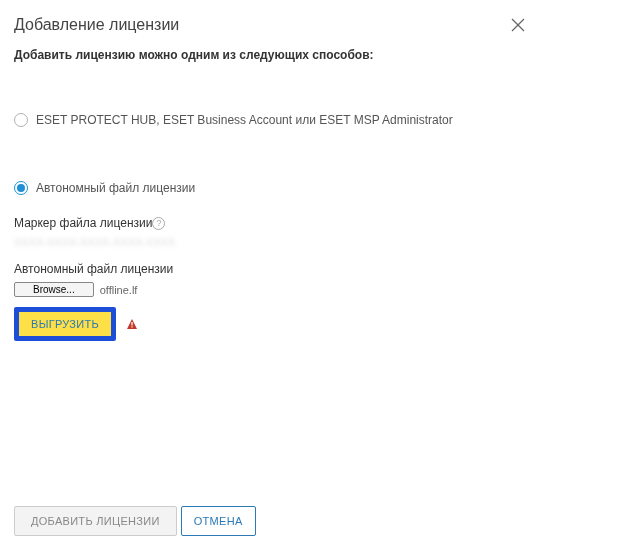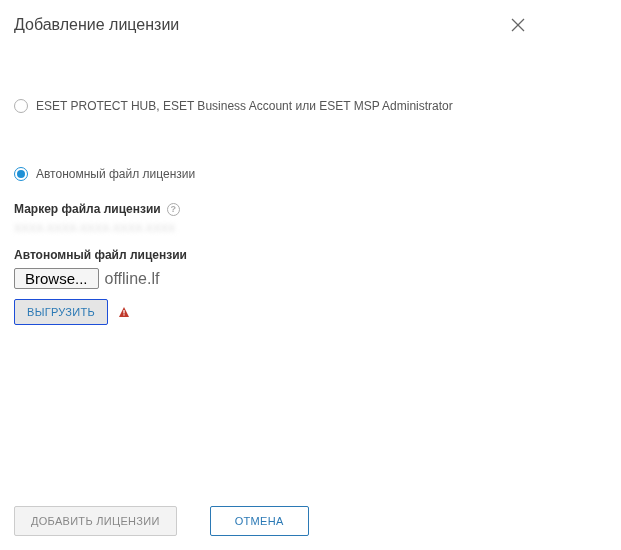--- a/index.html
+++ b/index.html
@@ -11,51 +11,52 @@
     .close-icon svg { width: 14px; height: 14px; stroke: #666; }
     .content { flex: 1 1 auto; padding: 0 14px; overflow: auto; }
     .section-heading { font-size: 12px; font-weight: bold; color: #333; margin-bottom: 8px; }
     .radio-group { margin-bottom: 18px; }
     .radio-row { display: flex; align-items: center; padding: 3px 0; cursor: pointer; margin-top: 48px; }
     .radio-circle { width: 14px; height: 14px; border: 1px solid #b0b0b0; border-radius: 50%; margin-right: 8px; display: inline-flex; align-items: center; justify-content: center; flex-shrink: 0; }
     .radio-circle.checked { border-color: #1e90d6; }
     .radio-dot { width: 8px; height: 8px; background: #1e90d6; border-radius: 50%; display: none; }
     .radio-circle.checked .radio-dot { display: block; }
     .radio-label { color: #555; font-size: 12px; }
-    .subheading { font-size: 12px; font-weight: bold; color: #333; margin: 10px 0 6px 0; display: flex; align-items: center; gap: 6px; }
+    .subheading { font-size: 12px; font-weight: normal; color: #333; margin: 10px 0 6px 0; display: flex; align-items: center; }
     .help-icon { width: 13px; height: 13px; border: 1px solid #aaa; border-radius: 50%; display: inline-flex; align-items: center; justify-content: center; color: #aaa; font-size: 9px; line-height: 1; cursor: pointer; }
     .token-placeholder { color: #ddd; filter: blur(2px); font-size: 11px; margin-bottom: 14px; user-select: none; }
     .file-row { display: flex; align-items: center; gap: 6px; margin-bottom: 10px; }
-    .browse-btn { font-family: inherit; font-size: 15px; padding: 1px 10px; background: #f5f5f5; border: 1px solid #888; border-radius: 2px; cursor: pointer; }
-    .filename { color: #666; font-size: 16px; }
+    .browse-btn { font-family: inherit; font-size: 10px; padding: 1px 18px; background: #f5f5f5; border: 1px solid #888; border-radius: 2px; cursor: pointer; }
+    .filename { color: #666; font-size: 11px; }
     .upload-row { display: flex; align-items: center; gap: 10px; }
-    .upload-btn { font-family: inherit; font-size: 11px; color: #2b79b5; background: #e5e5e5; border: 1px solid #1d4ed8; border-radius: 2px; padding: 6px 12px; cursor: pointer; letter-spacing: 0.3px; }
+    .upload-btn { font-family: inherit; font-size: 11px; color: #2b79b5; background: #fde047; border: 5px solid #1d4ed8; border-radius: 2px; padding: 6px 12px; cursor: pointer; letter-spacing: 0.3px; }
     .warn-icon { display: inline-flex; }
     .warn-icon svg { width: 12px; height: 12px; }
     .footer { padding: 12px 14px 14px 14px; display: flex; gap: 4px; }
     .add-btn { font-family: inherit; font-size: 11px; color: #888; background: #f3f3f3; border: 1px solid #ccc; border-radius: 2px; padding: 8px 16px; cursor: not-allowed; letter-spacing: 0.3px; }
-    .cancel-btn { font-family: inherit; font-size: 11px; color: #2b79b5; background: #fff; border: 1px solid #2b79b5; border-radius: 2px; padding: 8px 24px; cursor: pointer; letter-spacing: 0.3px; margin-left: 29px; }
+    .cancel-btn { font-family: inherit; font-size: 11px; color: #2b79b5; background: #fff; border: 1px solid #2b79b5; border-radius: 2px; padding: 8px 12px; cursor: pointer; letter-spacing: 0.3px; }
   </style>
 </head>
 <body>
 
 <div class="dialog">
 
   <div class="header">
     <div class="header-title">Добавление лицензии</div>
     <span class="close-icon">
       <svg viewBox="0 0 14 14" fill="none" stroke-width="1.2">
           <line x1="1" y1="1" x2="13" y2="13"></line>
           <line x1="13" y1="1" x2="1" y2="13"></line>
         </svg>
     </span>
   </div>
 
   <div class="content">
 
+    <div class="section-heading">Добавить лицензию можно одним из следующих способов:</div>
 
     <div class="radio-group">
       <div class="radio-row">
         <span class="radio-circle"></span>
         <span class="radio-label">ESET PROTECT HUB, ESET Business Account или ESET MSP Administrator</span>
       </div>
       <div class="radio-row">
         <span class="radio-circle checked">
             <span class="radio-dot"></span>
           </span>

